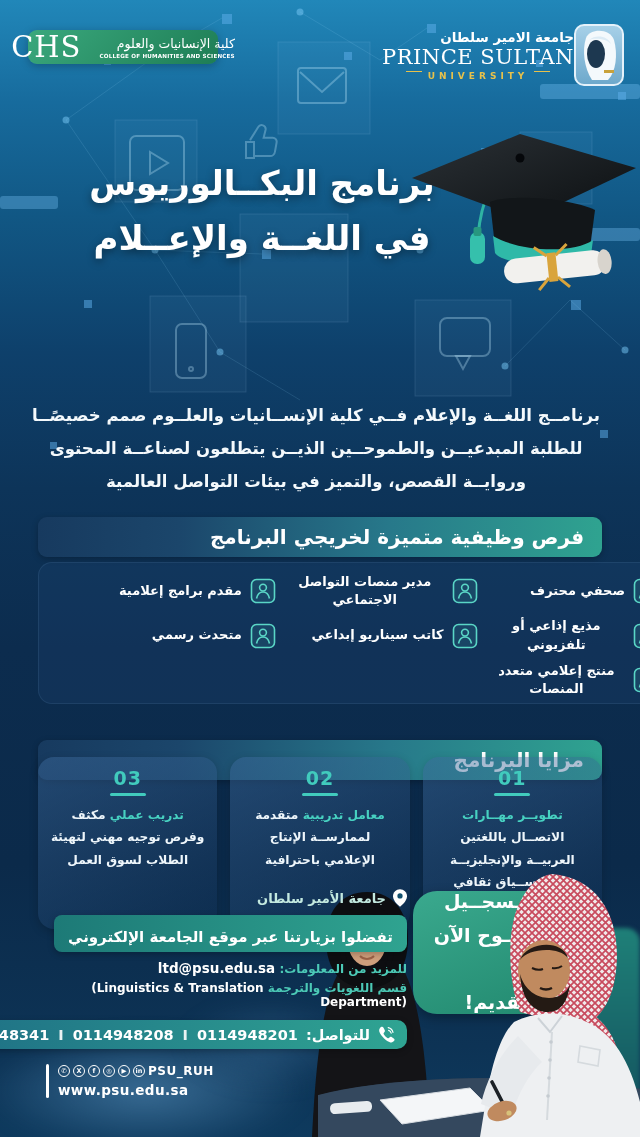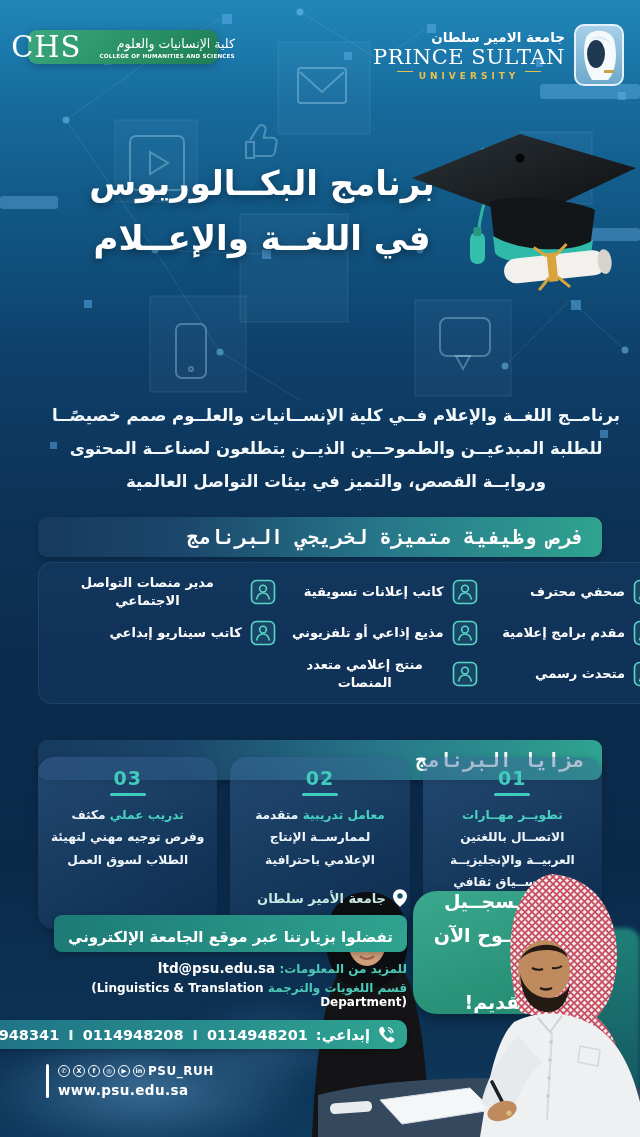--- a/index.html
+++ b/index.html
@@ -16,43 +16,43 @@
   
   .chs { position:absolute; left:28px; top:30px; width:190px; height:34px; z-index:2;
     border-radius:9px; background:linear-gradient(135deg,#3aa87d,#1e7d55);
     display:flex; align-items:center; justify-content:center; gap:9px; padding:0 10px;
     box-shadow:0 2px 8px rgba(0,0,0,.25); }
   .chs-abbr { font-family:"DejaVu Serif",serif; font-size:29px; letter-spacing:1px; }
   .chs-div { width:2px; height:32px; background:#eaf6f0; border-radius:1px; }
   .chs-names { display:flex; flex-direction:column; align-items:flex-end; }
   .chs-ar { font-size:12.5px; font-weight:normal; direction:rtl; white-space:nowrap; }
   .chs-en { font-size:5.6px; font-weight:bold; letter-spacing:.2px; margin-top:2px; white-space:nowrap; }
-  .psu { position:absolute; right:16px; top:24px; display:flex; align-items:center; gap:9px; z-index:2; }
+  .psu { position:absolute; right:16px; top:24px; display:flex; align-items:center; z-index:2; }
   .psu-text { display:flex; flex-direction:column; align-items:center; }
   .psu-ar { font-size:13.5px; font-weight:bold; direction:rtl; align-self:flex-end; }
   .psu-en { font-family:"DejaVu Serif",serif; font-size:21px; letter-spacing:.5px; line-height:1.15; white-space:nowrap; }
   .psu-univ { display:flex; align-items:flex-start; gap:6px; color:#e7c14b; margin-top:1px; }
   .psu-univ b { font-size:9px; letter-spacing:4px; font-weight:bold; }
   .psu-line { width:16px; height:1px; background:#e7c14b; }
   .psu-emblem { width:50px; height:62px; border-radius:10px; overflow:hidden;
     background:linear-gradient(180deg,#a6d0e8,#6ea9cc); border:2px solid #e4f1fa; }
   
   .title { position:absolute; left:52px; top:156px; width:420px; z-index:2;
     text-align:center; direction:rtl; font-weight:bold; font-size:34px; line-height:1.62;
     text-shadow:0 3px 8px rgba(0,0,0,.4); }
   .cap { position:absolute; left:398px; top:126px; z-index:2; }
   
-  .intro { position:absolute; left:44px; top:399px; width:584px; z-index:2;
+  .intro { position:absolute; left:24px; top:399px; width:584px; z-index:2;
     direction:rtl; text-align:center; font-size:16.5px; font-weight:bold; line-height:2.0; color:#f4f9fc; }
   
   .bar { position:absolute; left:38px; width:564px; height:40px; z-index:2;
     border-radius:9px; direction:rtl; display:flex; align-items:center; padding:0 18px;
     font-size:20px; font-weight:bold;
     background:linear-gradient(to left,#2fa390 0%,#27788a 38%,#1b466b 75%,#173a5f 100%);
-    box-shadow:0 2px 6px rgba(0,0,0,.25);font-family:Liberation Mono, monospace; }
+    box-shadow:0 2px 6px rgba(0,0,0,.25); }
   #jobs-bar { top:517px; } #features-bar { top:712px;margin-top:28px; }
   
   .jobs-panel { position:absolute; left:38px; top:562px; width:636px; height:142px; z-index:2;
     border-radius:14px; background:rgba(45,90,140,.16); border:1px solid rgba(150,200,235,.10);
     direction:rtl; display:grid; grid-template-columns:1fr 1.12fr 1.3fr;
     row-gap:8px; column-gap:10px; align-items:center; padding:10px 14px;text-align:center; }
   .job { display:flex; align-items:center; gap:8px; font-size:13px; font-weight:bold; line-height:1.4; }
   .job-icon { width:26px; height:26px; flex:none; color:#5ad6c6; }
   
   .cards { position:absolute; left:38px; top:757px; width:564px; z-index:2;
@@ -244,30 +244,20 @@
   <div class="jobs-panel">
     <div class="job">
       <span class="job-icon">
           <svg viewBox="0 0 26 26">
             <rect x="1.5" y="1.5" width="23" height="23" rx="5" stroke="currentColor" fill="rgba(88,213,197,0.12)" stroke-width="1.6"></rect>
             <circle cx="13" cy="9.6" r="3.4" stroke="currentColor" fill="none" stroke-width="1.6"></circle>
             <path d="M6.5,20.5 C7.5,15.8 10,14 13,14 C16,14 18.5,15.8 19.5,20.5" stroke="currentColor" fill="none" stroke-width="1.6"></path>
           </svg>
         </span>
       <span class="job-label">صحفي محترف</span>
-    </div>
-    <div class="job">
-      <span class="job-icon">
-          <svg viewBox="0 0 26 26">
-            <rect x="1.5" y="1.5" width="23" height="23" rx="5" stroke="currentColor" fill="rgba(88,213,197,0.12)" stroke-width="1.6"></rect>
-            <circle cx="13" cy="9.6" r="3.4" stroke="currentColor" fill="none" stroke-width="1.6"></circle>
-            <path d="M6.5,20.5 C7.5,15.8 10,14 13,14 C16,14 18.5,15.8 19.5,20.5" stroke="currentColor" fill="none" stroke-width="1.6"></path>
-          </svg>
-        </span>
-      <span class="job-label">كاتب إعلانات تسويقية</span>
     </div>
     <div class="job">
       <span class="job-icon">
           <svg viewBox="0 0 26 26">
             <rect x="1.5" y="1.5" width="23" height="23" rx="5" stroke="currentColor" fill="rgba(88,213,197,0.12)" stroke-width="1.6"></rect>
             <circle cx="13" cy="9.6" r="3.4" stroke="currentColor" fill="none" stroke-width="1.6"></circle>
             <path d="M6.5,20.5 C7.5,15.8 10,14 13,14 C16,14 18.5,15.8 19.5,20.5" stroke="currentColor" fill="none" stroke-width="1.6"></path>
           </svg>
         </span>
       <span class="job-label">مدير منصات التواصل الاجتماعي</span>
@@ -430,21 +420,21 @@
     </div>
     <div class="c-dept">
       <span>قسم اللغويات والترجمة</span>
       <span class="c-dept-en">(Linguistics &amp; Translation Department)</span>
     </div>
     <div class="c-phone">
       <svg width="17" height="17" viewBox="0 0 20 20">
         <path d="M4,1 C5,0.5 6,1 6.5,2 L8,5 C8.5,6 8,7 7,7.8 C6.5,8.2 6.4,9 7,10 C8,11.8 9.5,13.3 11,14 C12,14.5 12.8,14.4 13.2,13.8 C14,12.8 15,12.4 16,13 L18.5,14.6 C19.5,15.2 19.8,16.3 19.2,17.2 C18.2,18.8 16.5,19.8 14.6,19.3 C10,18 3.2,11.5 1.5,6.4 C0.9,4.4 2.2,2 4,1 Z" fill="#fff"></path>
         <path d="M12,2 C14.8,2.6 17,4.8 17.6,7.6 M12.5,5.2 C14,5.7 15.1,6.8 15.5,8.3" stroke="#fff" stroke-width="1.4" fill="none" stroke-linecap="round"></path>
       </svg>
-      <span>إبداعي:</span>
+      <span>للتواصل:</span>
       <span class="c-num">0114948201</span>
       <span class="c-sep">I</span>
       <span class="c-num">0114948208</span>
       <span class="c-sep">I</span>
       <span class="c-num">0114948341</span>
     </div>
   </div>
 
   <div class="footer">
     <div class="f-line"></div>

